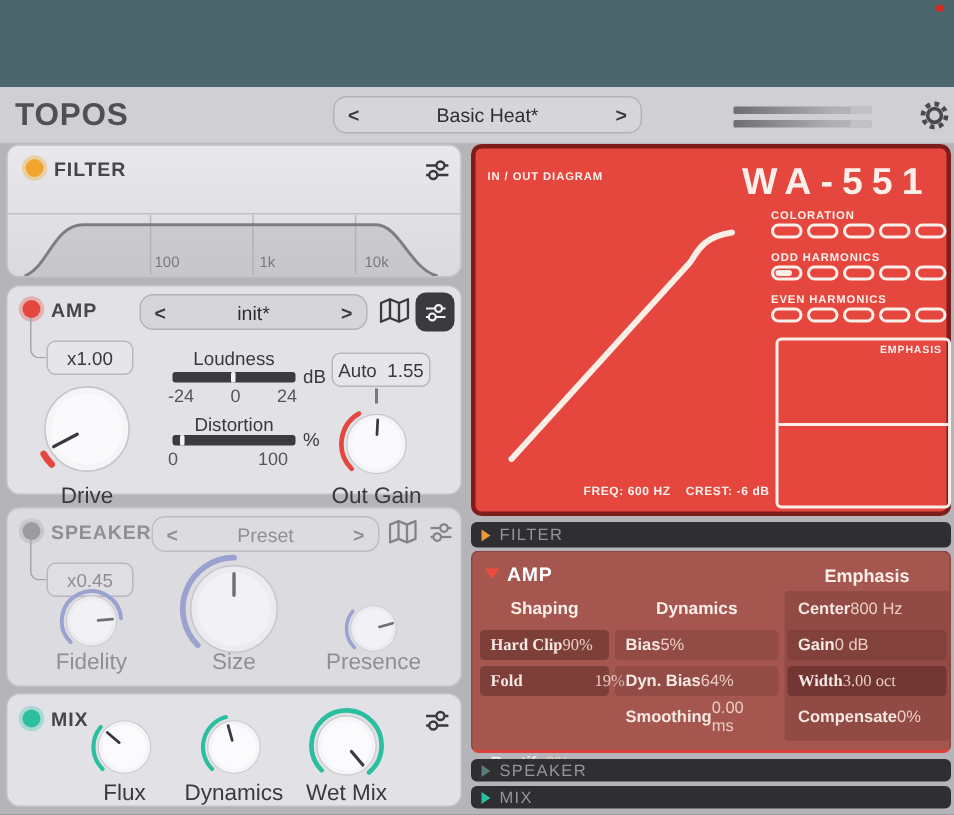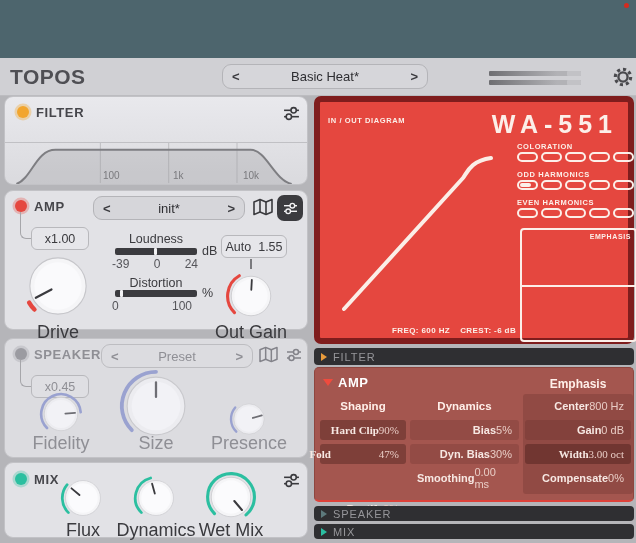--- a/index.html
+++ b/index.html
@@ -26,35 +26,35 @@
            background:linear-gradient(90deg,#6e6e72,#8f8f93 35%,#b2b2b6 74%); }
   .meter::after { content:""; position:absolute; right:0; top:0; width:14px; height:5px; background:#c2c2c6; border-radius:1px; }
   .gear { position:absolute; left:612px; top:8px; width:22px; height:22px; cursor:pointer; }
   
   .card { position:absolute; left:4px; width:304px; background:#e2e2e6; border:1px solid #c2c2c6; border-radius:9px; }
   .dot { position:absolute; width:12px; height:12px; border-radius:50%; }
   .sect-title { position:absolute; font-size:13px; font-weight:600; letter-spacing:0.6px; color:#46464b; }
   .mini-box { position:absolute; width:58px; height:23px; background:#e6e6ea; border:1px solid #b8b8bc; border-radius:6px;
               font-size:12.5px; color:#3a3a3e; display:flex; align-items:center; justify-content:center; }
   .connector { position:absolute; width:11px; height:27px; border-left:1.5px solid #a6a6aa; border-bottom:1.5px solid #a6a6aa; border-bottom-left-radius:6px; }
-  .klabel { position:absolute; width:80px; text-align:center; font-size:18px; color:#3a3a3e; }
+  .klabel { position:absolute; width:80px; text-align:center; font-size:15px; color:#3a3a3e; }
   .knob { position:absolute; cursor:pointer; }
   .hslider { position:absolute; height:7px; background:#3b3b3f; border-radius:2px; cursor:ew-resize; }
   .hslider .notch { position:absolute; top:0; width:3px; height:7px; background:#f2f2f4; border-radius:1px; }
   .unit { position:absolute; font-size:12.5px; color:#3a3a3e; }
   .slabel { position:absolute; width:100px; text-align:center; font-size:12.5px; color:#3a3a3e; }
   .scale { position:absolute; display:flex; justify-content:space-between; font-size:12px; color:#55555a; }
   .icon-btn-dark { position:absolute; width:26px; height:26px; background:#3b3b3f; border-radius:7px;
                    display:flex; align-items:center; justify-content:center; cursor:pointer; }
   .plain-icon { position:absolute; cursor:pointer; }
   
   .muted, .muted * { color:#8f8f95 !important; }
   
   .display { position:absolute; left:314px; top:96px; width:320px; height:248px; background:#e5473f;
-             border:6px solid #7f1d1d; border-radius:7px; }
+             border:3px solid #7f1d1d; border-radius:7px; }
   .disp-label { position:absolute; font-size:7.5px; font-weight:700; letter-spacing:0.6px; color:#fcefe9; }
   .model { position:absolute; right:10px; top:8px; font-size:25px; font-weight:700; letter-spacing:6px; color:#fcefe9; }
   .led-row { position:absolute; left:197px; display:flex; gap:3px; }
   .pill { position:relative; width:21px; height:10px; border:2px solid #fcefe9; border-radius:5px; }
   .pill .fill { position:absolute; left:1px; top:1px; height:4px; background:#fcefe9; border-radius:2px; }
   .emph-box { position:absolute; left:200px; top:126px; width:117px; height:114px; border:2px solid #fcefe9; border-radius:4px; }
   .emph-line { position:absolute; left:0; top:55px; width:100%; height:2px; background:#fcefe9; }
   .readout { position:absolute; left:72px; top:224px; display:flex; gap:10px; font-size:8px; font-weight:700; letter-spacing:0.4px; color:#fcefe9; }
   
   .dotted { background-image:radial-gradient(rgba(255,255,255,.055) 1px, transparent 1.2px); background-size:5px 5px; }
@@ -62,21 +62,21 @@
                   display:flex; align-items:center; padding-left:7px; cursor:pointer; }
   .collapse-row .rlabel { font-size:11px; font-weight:500; letter-spacing:0.9px; color:#96969a; margin-left:6px; }
   .tri-right { width:0; height:0; border-top:4.5px solid transparent; border-bottom:4.5px solid transparent; }
   .amp-panel { position:absolute; left:314px; top:367px; width:320px; height:135px; background:#a4564f;
                border:1px solid #8e463f; border-bottom:2px solid #dd423a; border-radius:5px; }
   .tri-down { position:absolute; width:0; height:0; border-left:5.5px solid transparent; border-right:5.5px solid transparent; border-top:7px solid #ef4b3e; }
   .panel-title { position:absolute; font-size:13px; font-weight:700; color:#ffffff; letter-spacing:0.5px; }
   .col-header { position:absolute; height:20px; display:flex; align-items:center; justify-content:center;
                 font-size:11.5px; font-weight:700; color:#ffefe9; }
   .emph-block { position:absolute; left:208px; top:26px; width:110px; height:100px; background:rgba(50,15,12,0.16); border-radius:3px; }
-  .cell { position:absolute; height:20px; border-radius:3px; display:flex; align-items:center; justify-content:flex-end;
+  .cell { position:absolute; height:20px; border-radius:3px; display:flex; align-items:center; justify-content:flex-start;
           padding:0 7px; cursor:ew-resize; }
   .cell .pname { font-size:11px; font-weight:700; color:#f7e8e3; }
   .cell .pval  { font-size:11px; color:#e9ccc5; }
   .shade-dark { background:rgba(40,10,8,0.30);font-family:Liberation Serif, serif; }
   .shade-mid  { background:rgba(40,10,8,0.13); }
   
   .fcurve { position:absolute; left:0; bottom:0; width:302px; height:42px; border-top:1px solid #c0c0c4; cursor:crosshair; }
   .ftick { position:absolute; bottom:3px; font-size:10px; color:#7a7a7e; }
   svg { display:block; }
 </style>
@@ -172,21 +172,21 @@
       </svg>
     </div>
     <div class="klabel" style="left:13px; top:131px;">Drive</div>
 
     <div class="slabel" style="left:101px; top:41px;">Loudness</div>
     <div class="hslider" style="left:110px; top:57px; width:82px;">
       <div class="notch" style="left: 48%;"></div>
     </div>
     <div class="unit" style="left:197px; top:53px;">dB</div>
     <div class="scale" style="left:107px; top:66px; width:86px;">
-      <span>-39</span>
+      <span>-24</span>
       <span>0</span>
       <span>24</span>
     </div>
 
     <div class="mini-box" style="left:216px; top:44px; width:66px; gap:7px;">
       <span>Auto</span>
       <span>1.55</span>
     </div>
     <div style="position:absolute; left:245px; top:68px; width:2px; height:10px; background:#7a7a7e;"></div>
     <div class="knob" style="left:220px; top:79px; width:52px; height:52px;">
@@ -399,34 +399,34 @@
 
     <div class="col-header" style="left:5px;  top:28px; width:86px;">Shaping</div>
     <div class="col-header" style="left:95px; top:28px; width:109px;">Dynamics</div>
 
     <div class="cell shade-dark" style="left:5px; top:52px; width:86px;">
       <span class="pname">Hard Clip</span>
       <span class="pval">90%</span>
     </div>
     <div class="cell shade-dark" style="left:5px; top:76px; width:86px;gap:48px;">
       <span class="pname">Fold</span>
-      <span class="pval">47%</span>
+      <span class="pval">19%</span>
     </div>
     <div class="cell" style="left:5px; top:100px; width:86px;margin-top:31px;">
       <span class="pname">Rectify</span>
       <span class="pval">2%</span>
     </div>
 
     <div class="cell shade-mid" style="left:95px; top:52px; width:109px;">
       <span class="pname">Bias</span>
       <span class="pval">5%</span>
     </div>
     <div class="cell shade-mid" style="left:95px; top:76px; width:109px;">
       <span class="pname">Dyn. Bias</span>
-      <span class="pval">30%</span>
+      <span class="pval">64%</span>
     </div>
     <div class="cell" style="left:95px; top:100px; width:109px;">
       <span class="pname">Smoothing</span>
       <span class="pval">0.00 ms</span>
     </div>
 
     <div class="cell" style="left:210px; top:28px; width:106px;">
       <span class="pname">Center</span>
       <span class="pval">800 Hz</span>
     </div>

